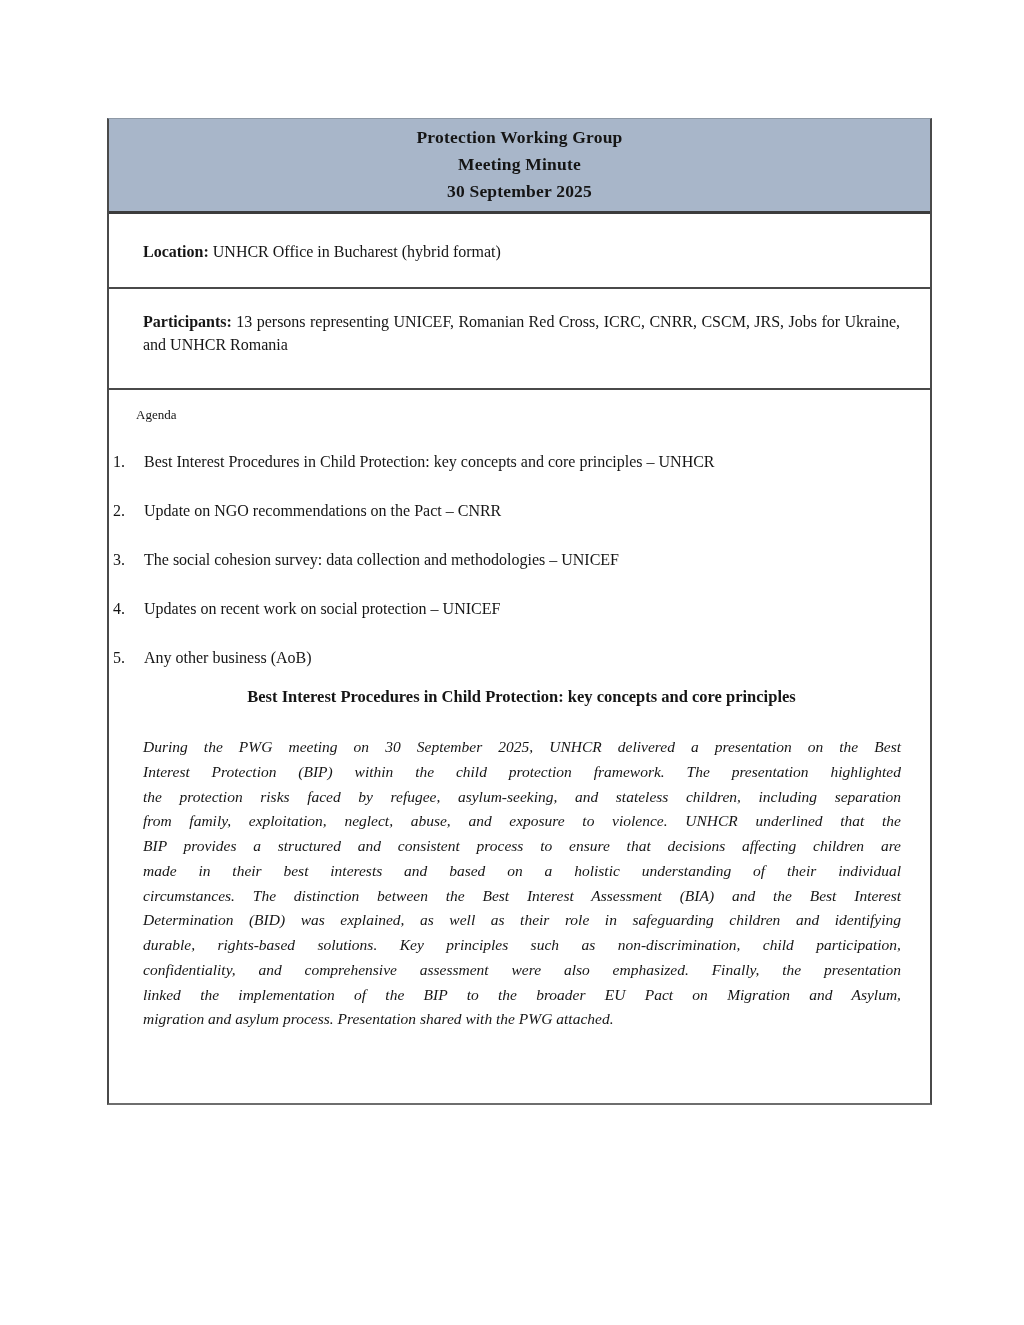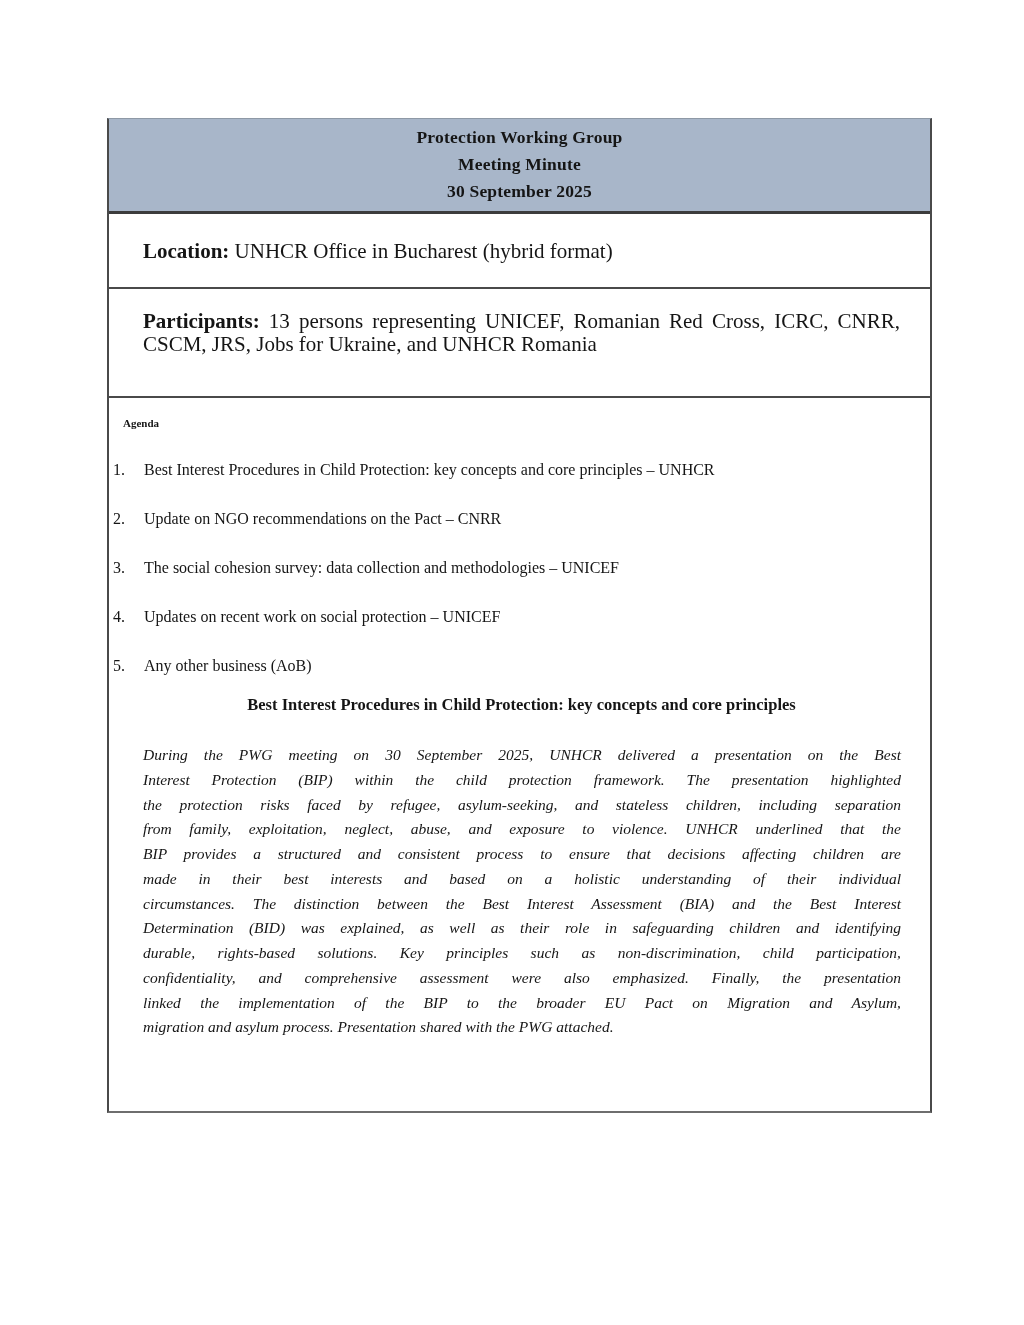--- a/index.html
+++ b/index.html
@@ -35,35 +35,35 @@
     text-align: center;
     font-weight: bold;
     font-size: 17.5px;
     line-height: 27px;
     padding: 5px 0 6px 0;
     letter-spacing: 0.2px;
   }
   .info-row {
     border-bottom: 2px solid #4a4a4a;
     box-sizing: border-box;
-    font-size: 21px;
+    font-size: 16px;
     line-height: 23px;
     padding: 26px 30px 24px 34px;
   }
   .info-row.facilitators { padding-top: 24px; padding-bottom: 23px; }
-  .info-row.participants { padding-top: 21px; padding-bottom: 40px; text-align: justify; }
+  .info-row.participants { padding-top: 21px; padding-bottom: 32px; text-align: justify; }
   .lbl { font-weight: bold; }
   .content-cell {
     padding: 14px 0 71px 0;
     font-size: 16px;
   }
   .agenda-title {
-    margin: 0 30px 0 14px;
-    font-weight: bold;
-    font-size: 11px;
+    margin: 0 30px 0 27px;
+    font-weight: normal;
+    font-size: 13px;
     line-height: 22px;
   }
   .agenda-item {
     display: flex;
     margin: 27px 30px 0 4px;
     line-height: 22px;
     font-size: 16px;
   }
   .agenda-item.first { margin-top: 25px; }
   .agenda-num { width: 31px; flex: 0 0 31px; }

